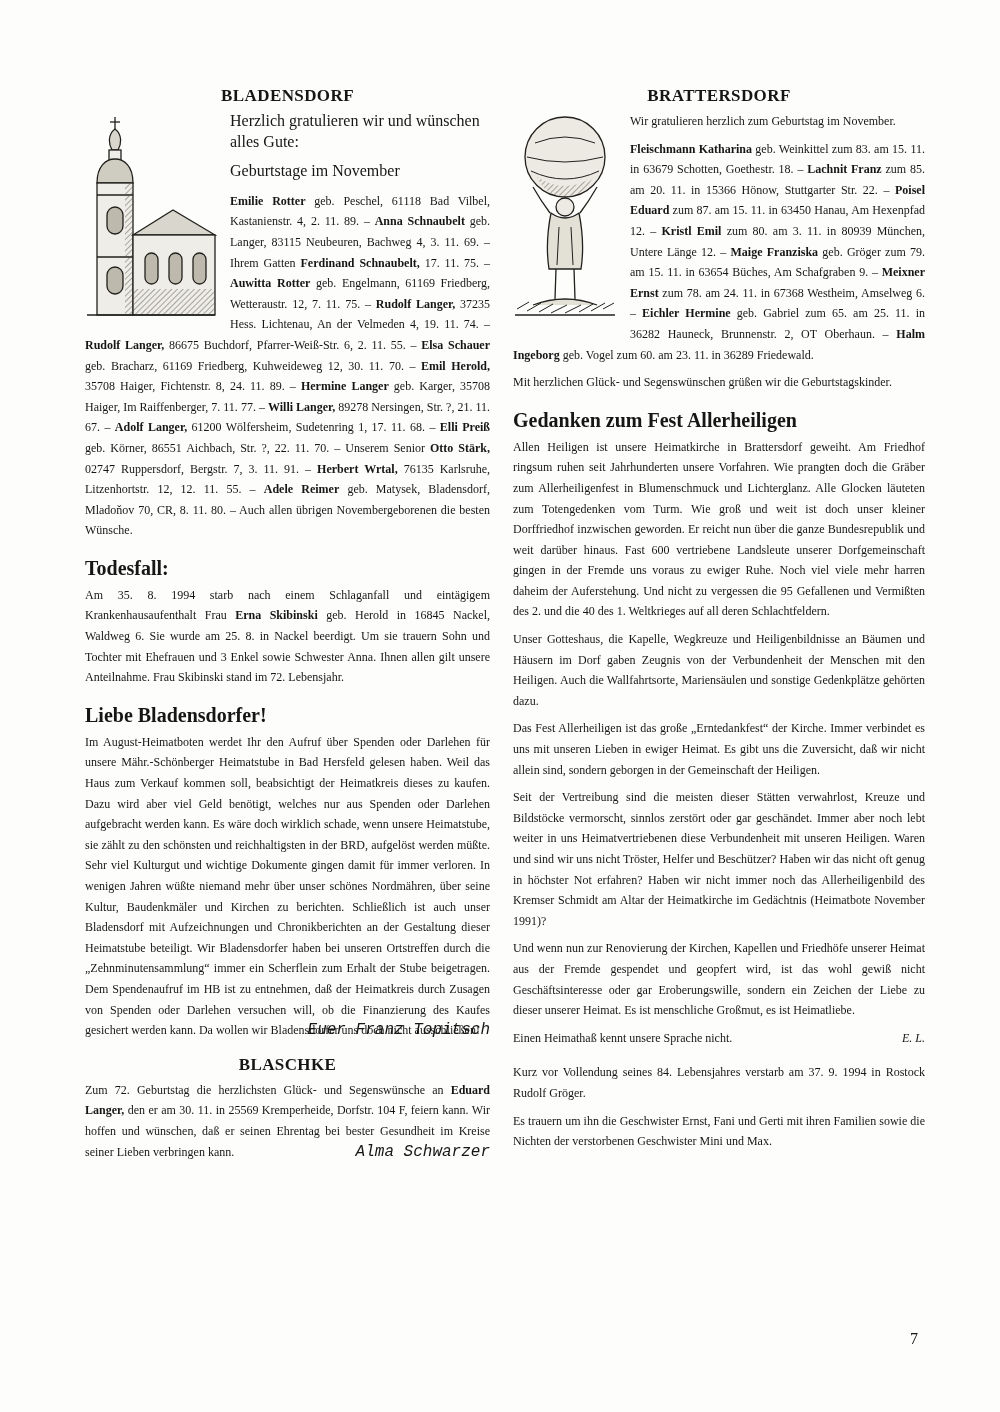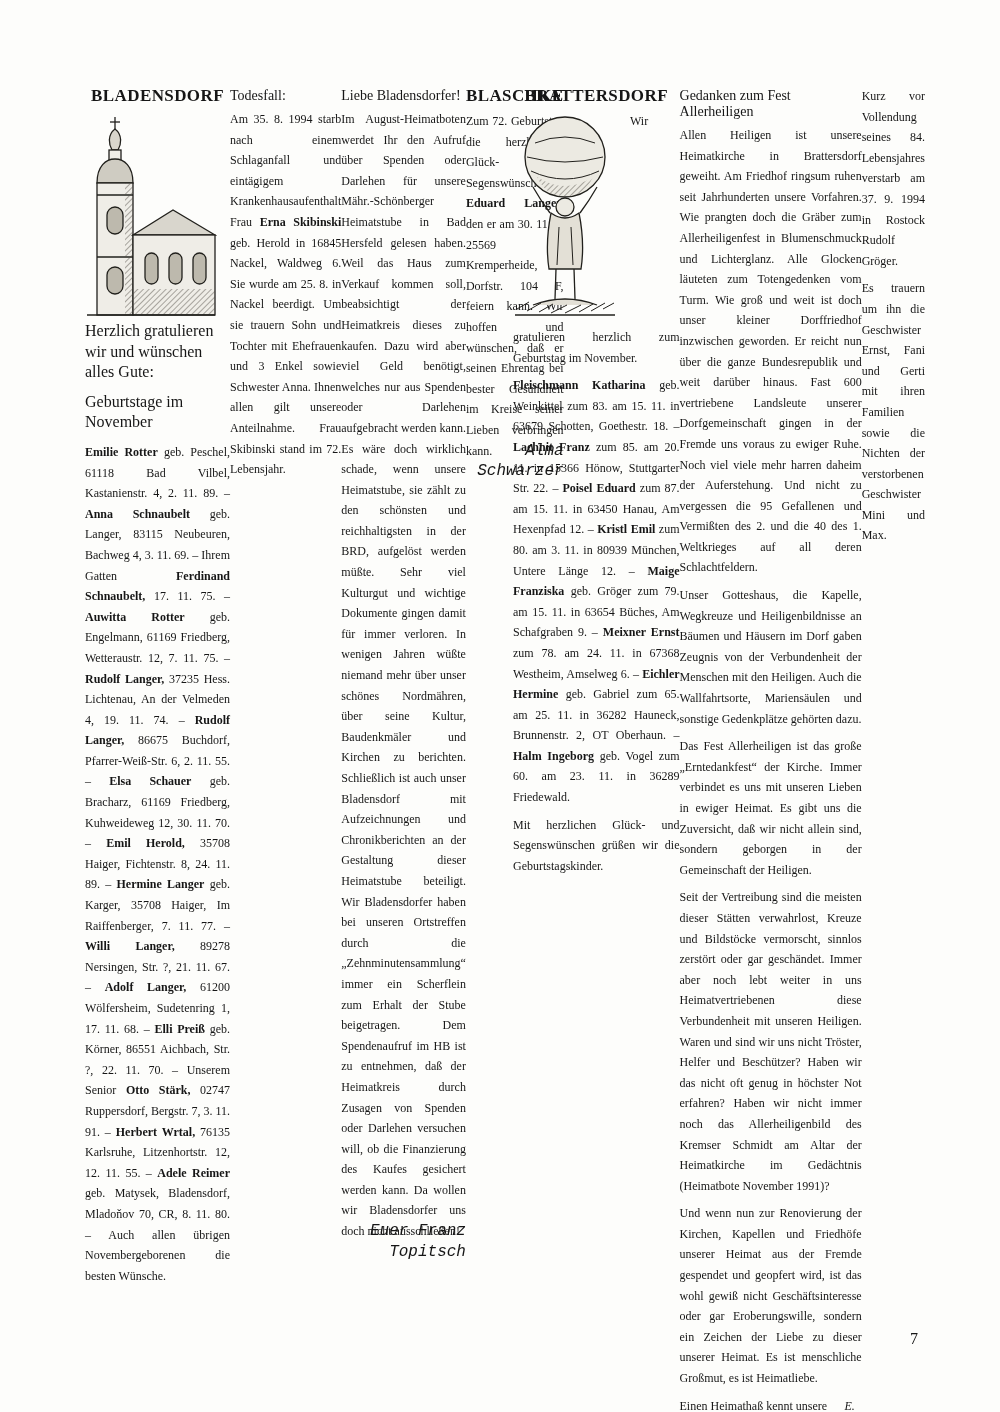--- a/index.html
+++ b/index.html
@@ -3,27 +3,27 @@
 <meta charset="utf-8">
 <style>
   html,body { margin:0; padding:0; background:#e8e8e8; }
   .page {
     position:relative; width:1000px; height:1412px; margin:0 auto;
     background:#fdfdfb; color:#161616;
     font-family:"Liberation Serif", serif;
     overflow:hidden;
   }
   .columns { position:absolute; left:85px; top:86px; display:flex; gap:23px; }
-  .col { display:flex; flex-direction:row; height:1228px; }
+  .col { display:flex; flex-direction:column; height:1228px; }
   .col-left  { width:405px; }
   .col-right { width:412px; }
 
   section { margin:0 0 14px; display:flow-root; }
   .place-head { font-size:17px; font-weight:bold; text-align:center; margin:0 0 5px; letter-spacing:.4px; }
-  .run-head   { font-size:14px; font-weight:normal; margin:2px 0 5px; }
+  .run-head   { font-size:20px; font-weight:bold; margin:2px 0 5px; }
   .body { font-size:12px; line-height:20.6px; margin:0; text-align:justify; hyphens:auto; }
   .body + .body { margin-top:7px; }
   .sub  { font-size:16px; line-height:20.6px; margin:0 0 9px; hyphens:auto; }
   .sig  { text-align:right; font-style:italic; font-size:16px; line-height:20.6px; margin-top:-20.6px;font-family:Liberation Mono, monospace; }
   .closing-line { display:flex; justify-content:space-between; font-size:12px; line-height:20.6px; margin-top:7px; }
   .closing-line .sig-inline { font-style:italic; }
 
   .church-float { float:left; width:132px; height:202px; margin:4px 13px 4px 0; }
   .statue-float { float:left; width:104px; height:214px; margin:0 13px 2px 0; }
 

